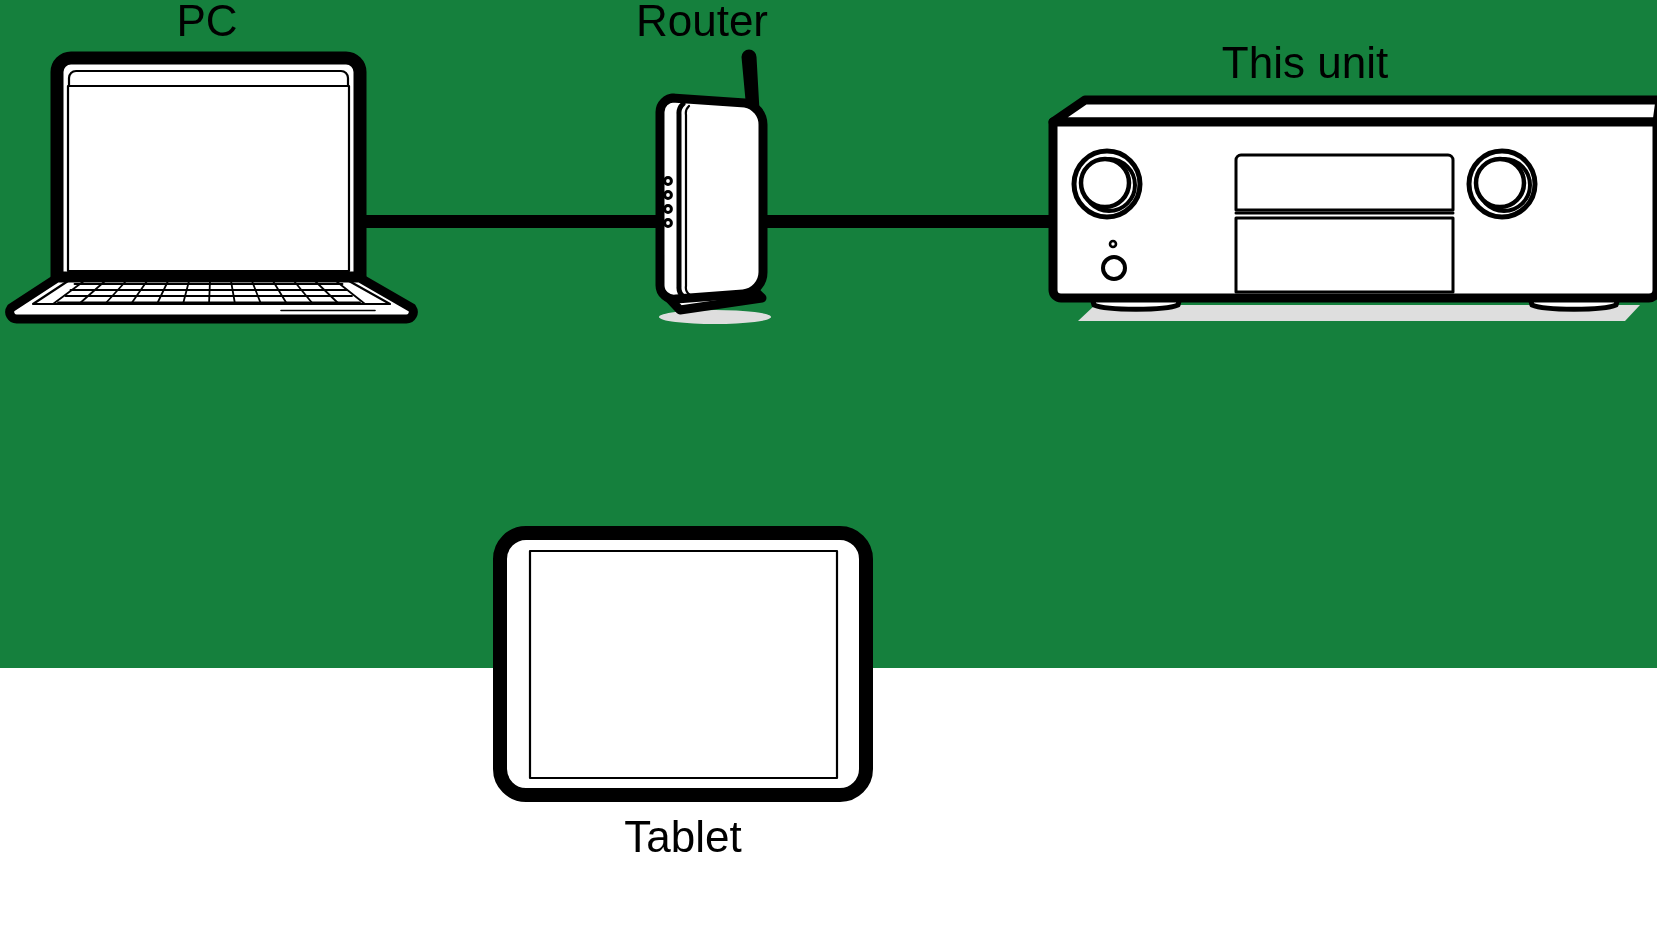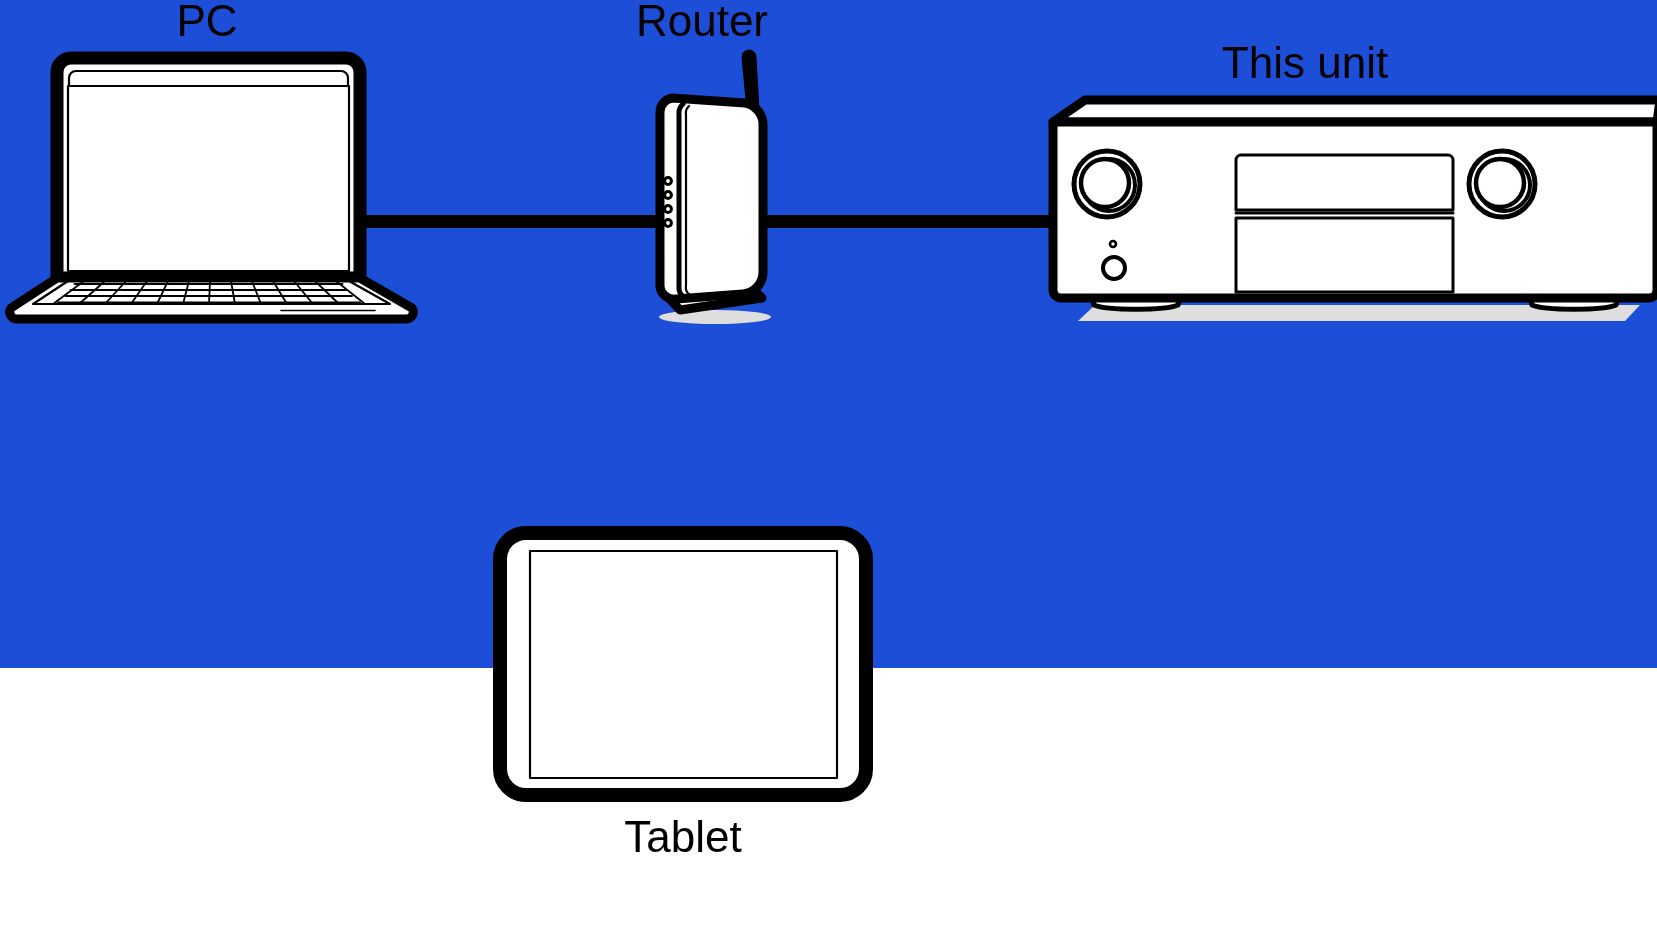--- a/index.html
+++ b/index.html
@@ -10,21 +10,21 @@
   body {
     width: 1657px;
     height: 930px;
     overflow: hidden;
     font-family: "Liberation Sans", sans-serif;
   }
   #diagram-root {
     position: relative;
     width: 1657px;
     height: 668px;
-    background: #1d4ed8;
+    background: #15803d;
   }
   #diagram-svg {
     display: block;
     width: 1657px;
     height: 930px;
   }
   .dev-label {
     font-family: "Liberation Sans", sans-serif;
     font-size: 44px;
     fill: #000000;

